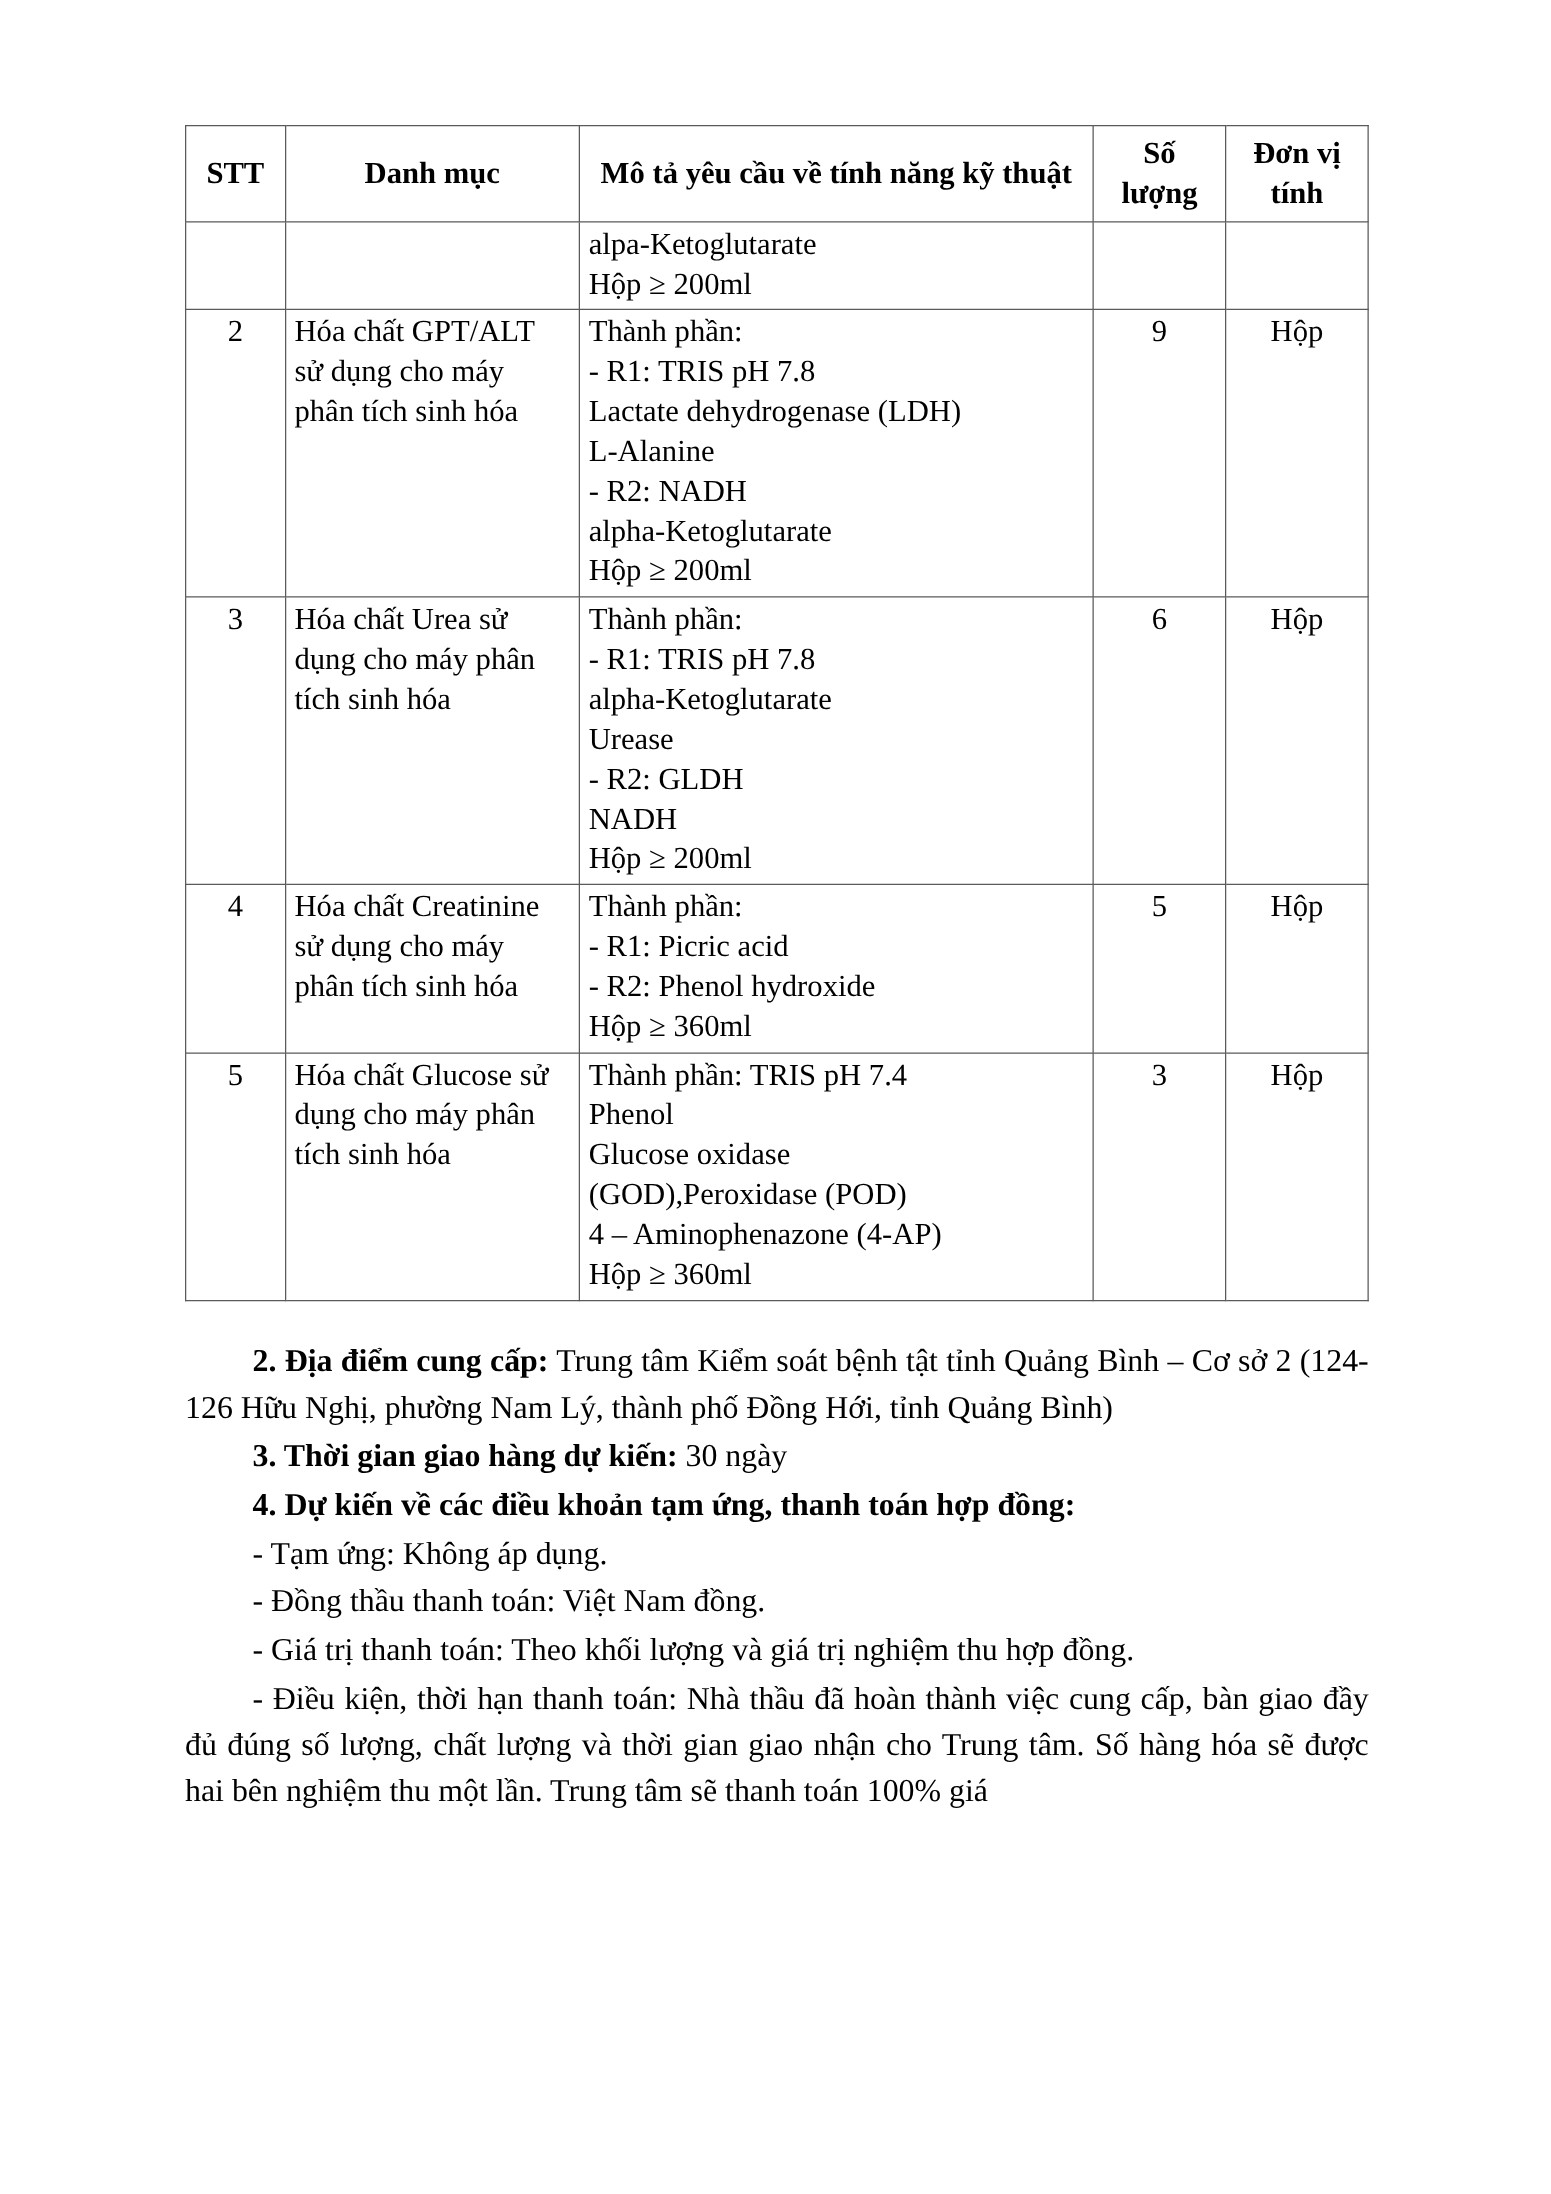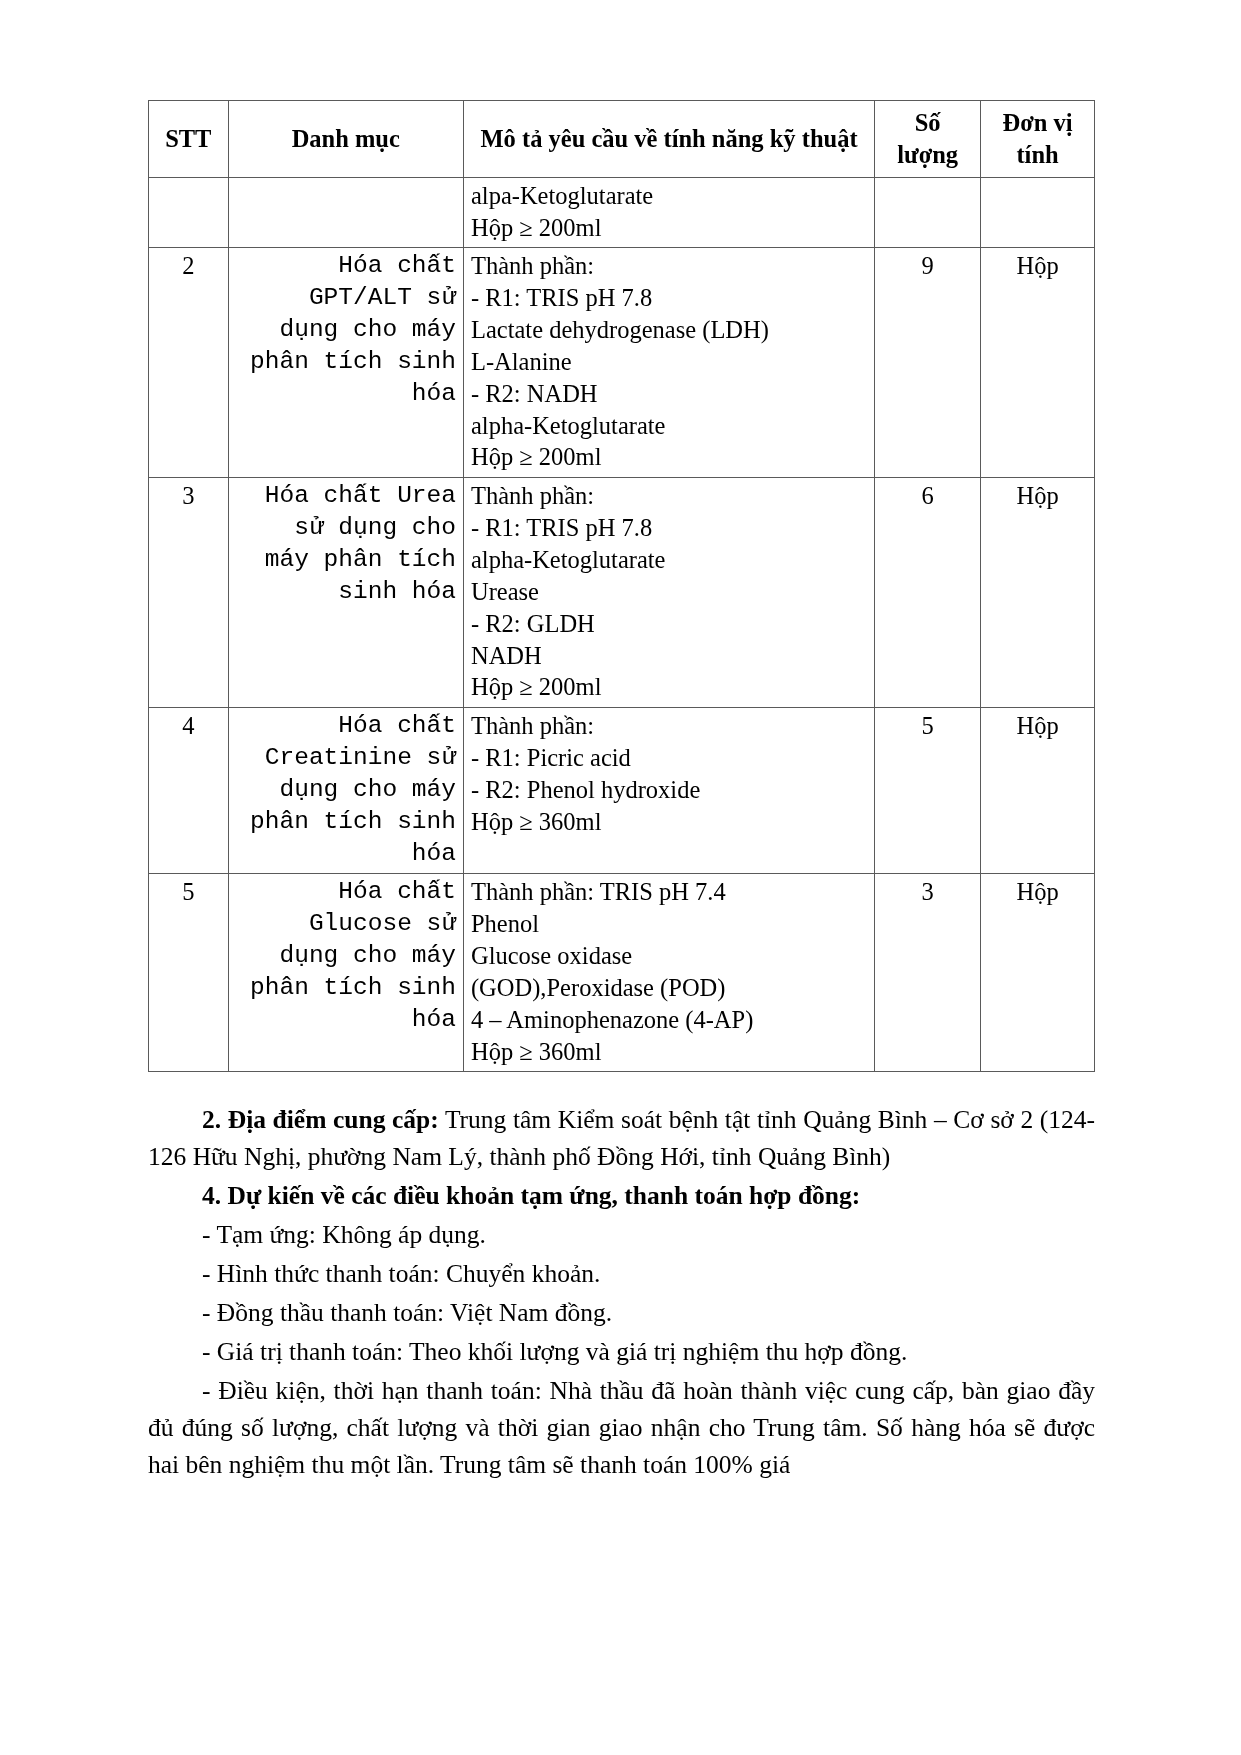--- a/index.html
+++ b/index.html
@@ -55,23 +55,22 @@
   col.c-danhmuc{ width: 213px; }
   col.c-mota   { width: 372px; }
   col.c-soluong{ width: 96px; }
   col.c-donvi  { width: 103px; }
 
   td.stt {
     text-align: center;
     vertical-align: middle;
   }
   td.danhmuc {
-    text-align: right;
-    vertical-align: middle;
-    font-family: Liberation Mono, monospace;
+    text-align: left;
+    vertical-align: middle;
   }
   td.mota {
     text-align: left;
     vertical-align: top;
   }
   td.soluong {
     text-align: center;
     vertical-align: middle;
   }
   td.donvi {
@@ -197,26 +196,26 @@
             <td class="soluong">3</td>
             <td class="donvi">Hộp</td>
           </tr>
         </tbody>
     </table>
 
     <div class="body-text">
 
       <p class="para-block"><b>2. Địa điểm cung cấp:</b><span> Trung tâm Kiểm soát bệnh tật tỉnh Quảng Bình – Cơ sở 2 (124-126 Hữu Nghị, phường Nam Lý, thành phố Đồng Hới, tỉnh Quảng Bình)</span></p>
 
+      <p class="para-block"><b>3. Thời gian giao hàng dự kiến:</b><span> 30 ngày</span></p>
 
       <p class="para-block"><b>4. Dự kiến về các điều khoản tạm ứng, thanh toán hợp đồng:</b></p>
 
       <div id="bullet-list">
           <p class="dash-line">- Tạm ứng: Không áp dụng.</p>
-          <p class="dash-line">- Hình thức thanh toán: Chuyển khoản.</p>
           <p class="dash-line">- Đồng thầu thanh toán: Việt Nam đồng.</p>
           <p class="dash-line">- Giá trị thanh toán: Theo khối lượng và giá trị nghiệm thu hợp đồng.</p>
         </div>
 
       <p>- Điều kiện, thời hạn thanh toán: Nhà thầu đã hoàn thành việc cung cấp, bàn giao đầy đủ đúng số lượng, chất lượng và thời gian giao nhận cho Trung tâm. Số hàng hóa sẽ được hai bên nghiệm thu một lần. Trung tâm sẽ thanh toán 100% giá</p>
     </div>
 
   </div>
 </div>
 

